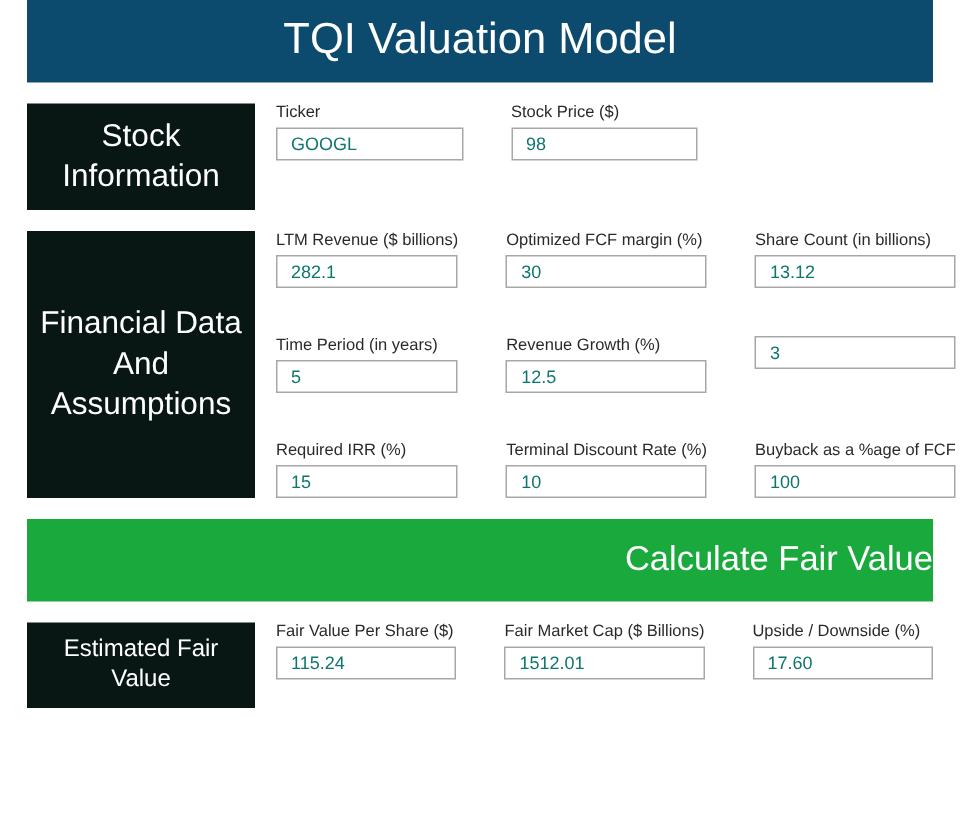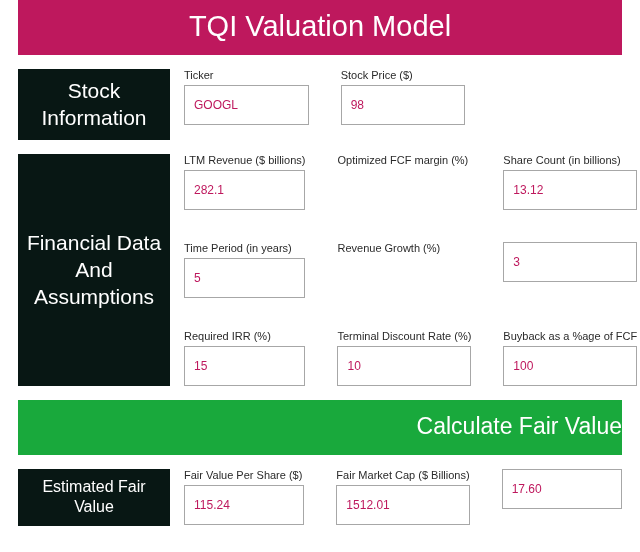--- a/index.html
+++ b/index.html
@@ -4,21 +4,21 @@
 <style>
   * { box-sizing: border-box; margin: 0; padding: 0; }
   body {
     font-family: Arial, Helvetica, sans-serif;
     background: #fff;
     width: 640px;
     margin: 0 auto;
     padding: 0 18px 10px 18px;
   }
   .header-band {
-    background: #be185d;
+    background: #0c4a6e;
     color: #fff;
     text-align: center;
     padding: 10px 0 12px 0;
     font-size: 29px;
     font-weight: 400;
     margin-bottom: 14px;
   }
   .section {
     display: flex;
     align-items: stretch;
@@ -54,24 +54,24 @@
   .field-label {
     font-size: 11px;
     color: #2a2a2a;
     margin-bottom: 4px;
     white-space: nowrap;
     overflow: hidden;
   }
   .field-value {
     border: 1px solid #a7a7a7;
     background: #fff;
-    color: #be185d;
+    color: #0f766e;
     font-size: 12px;
     padding: 8px 9px;
-    height: 40px;
+    height: 22px;
     width: 100%;
   }
   .calc-band {
     background: #19a93c;
     color: #fff;
     text-align: right;
     font-size: 23px;
     padding: 13px 0 15px 0;
     margin-bottom: 14px;
     cursor: pointer;
@@ -99,31 +99,33 @@
 
 <div class="section">
   <div class="section-label">Financial Data And Assumptions</div>
   <div class="fields">
     <div class="field">
       <div class="field-label">LTM Revenue ($ billions)</div>
       <input class="field-value" value="282.1" style="">
     </div>
     <div class="field">
       <div class="field-label">Optimized FCF margin (%)</div>
+      <input class="field-value" value="30" style="">
     </div>
     <div class="field">
       <div class="field-label">Share Count (in billions)</div>
       <input class="field-value" value="13.12" style="">
     </div>
     <div class="field">
       <div class="field-label">Time Period (in years)</div>
       <input class="field-value" value="5" style="">
     </div>
     <div class="field">
       <div class="field-label">Revenue Growth (%)</div>
+      <input class="field-value" value="12.5" style="">
     </div>
     <div class="field">
       <input class="field-value" value="3" style="">
     </div>
     <div class="field">
       <div class="field-label">Required IRR (%)</div>
       <input class="field-value" value="15" style="">
     </div>
     <div class="field">
       <div class="field-label">Terminal Discount Rate (%)</div>
@@ -143,16 +145,17 @@
   <div class="fields">
     <div class="field">
       <div class="field-label">Fair Value Per Share ($)</div>
       <input class="field-value" readonly="" value="115.24" style="">
     </div>
     <div class="field">
       <div class="field-label">Fair Market Cap ($ Billions)</div>
       <input class="field-value" readonly="" value="1512.01" style="">
     </div>
     <div class="field">
+      <div class="field-label">Upside / Downside (%)</div>
       <input class="field-value" readonly="" value="17.60" style="">
     </div>
   </div>
 </div>
 
 </body></html>

